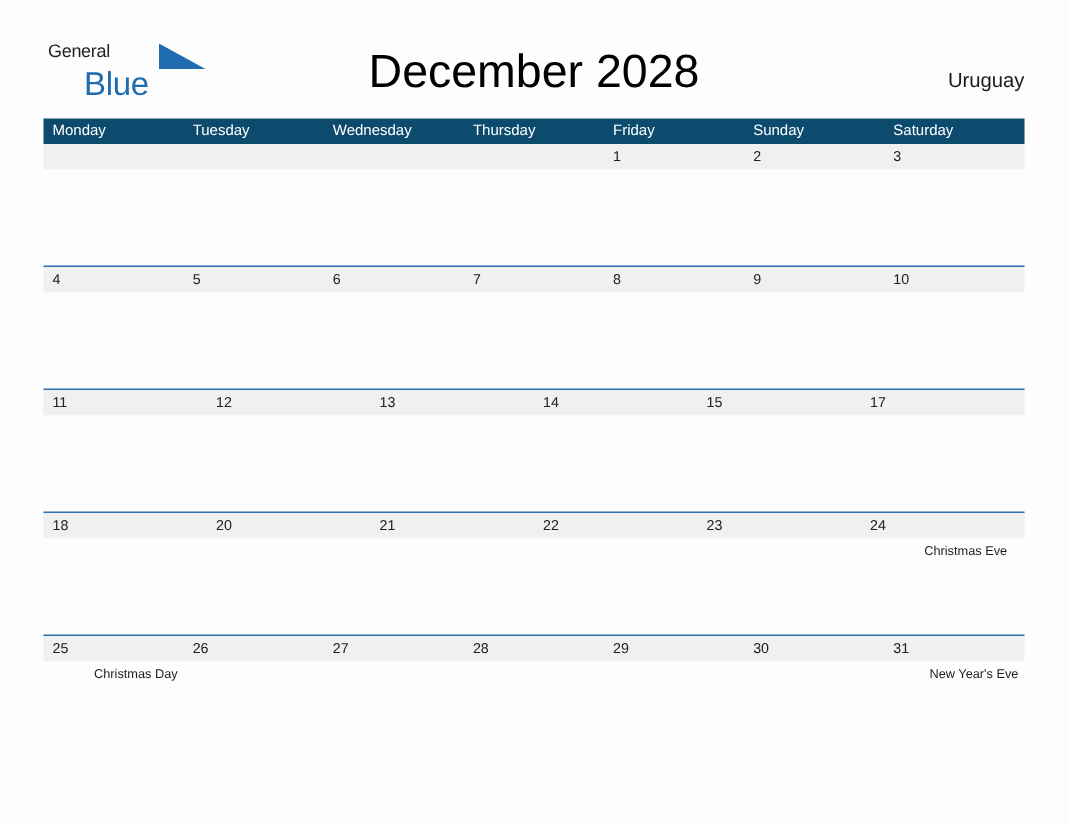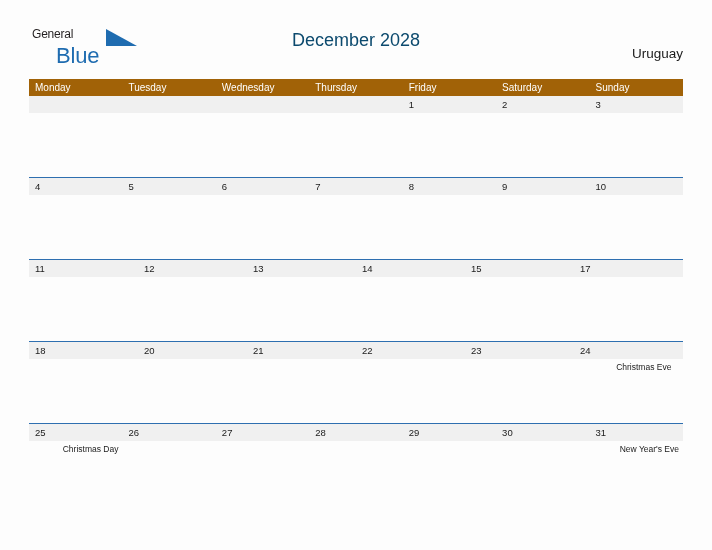--- a/index.html
+++ b/index.html
@@ -61,22 +61,22 @@
     width: 32px;
     height: 22px;
   }
 
   .cal-title {
     position: absolute;
     left: 0;
     right: 0;
     top: 30px;
     text-align: center;
-    font-size: 18px;
-    color: #0c4a6e;
+    font-size: 31px;
+    color: #000000;
     font-family: "Liberation Sans", sans-serif;
     font-weight: normal;
     letter-spacing: 0px;
   }
 
   .country {
     position: absolute;
     right: 29px;
     top: 46px;
     font-size: 13.5px;
@@ -89,21 +89,21 @@
   .calendar {
     position: absolute;
     left: 29px;
     top: 79px;
     width: 654px;
   }
 
   .weekday-row {
     display: flex;
     width: 100%;
-    background: #a16207;
+    background: #0c4a6e;
     height: 17px;
   }
   .weekday-cell {
     flex: 1 1 0;
     color: #ffffff;
     font-size: 10px;
     line-height: 17px;
     padding-left: 6px;
     box-sizing: border-box;
     font-family: "Liberation Sans", sans-serif;
@@ -183,22 +183,22 @@
   </div>
 
   <div class="calendar">
 
     <div class="weekday-row">
       <div class="weekday-cell">Monday</div>
       <div class="weekday-cell">Tuesday</div>
       <div class="weekday-cell">Wednesday</div>
       <div class="weekday-cell">Thursday</div>
       <div class="weekday-cell">Friday</div>
+      <div class="weekday-cell">Sunday</div>
       <div class="weekday-cell">Saturday</div>
-      <div class="weekday-cell">Sunday</div>
     </div>
 
     <div class="week first r0">
       <div class="week-dates">
         <div class="date-cell"></div>
         <div class="date-cell"></div>
         <div class="date-cell"></div>
         <div class="date-cell"></div>
         <div class="date-cell">1</div>
         <div class="date-cell">2</div>

